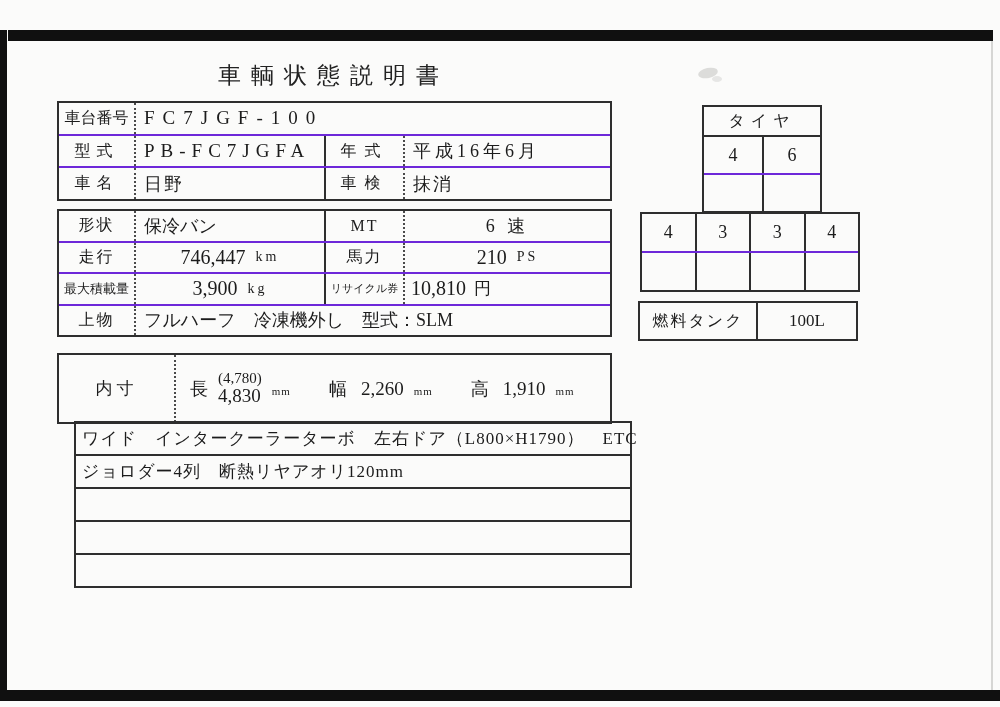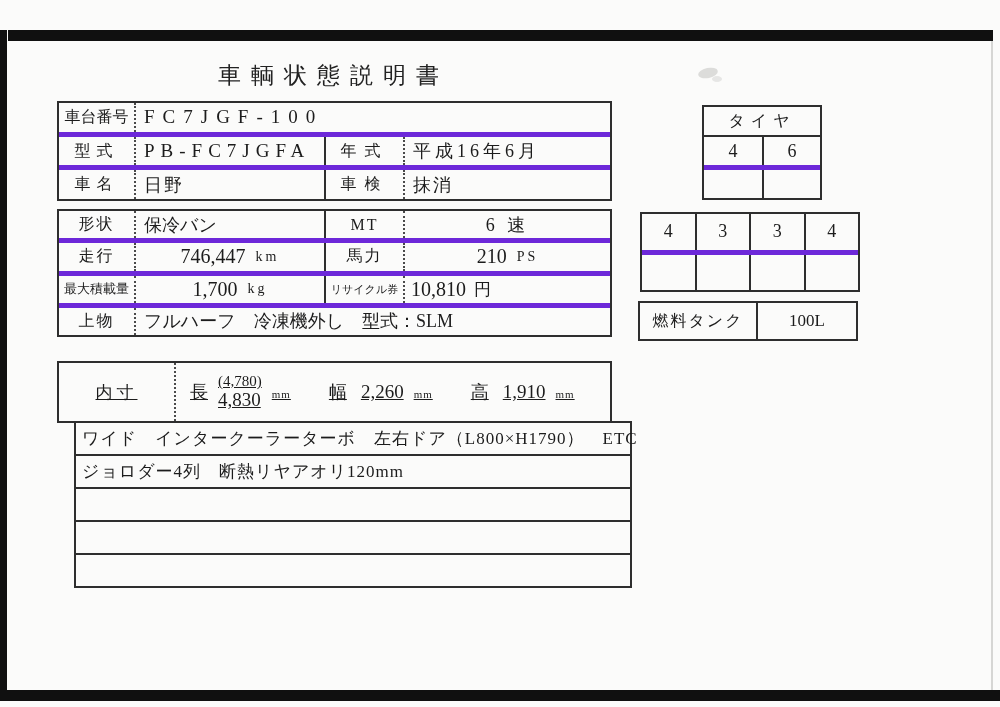--- a/index.html
+++ b/index.html
@@ -15,38 +15,38 @@
   .scan-left{left:0;top:30px;width:7px;height:671px;background:#101010;}
   .scan-bottom{left:0;top:690px;width:1000px;height:11px;background:#101010;}
   .scan-right{left:991px;top:41px;width:2px;height:649px;background:#d6d6d4;}
   .smudge{left:698px;top:68px;width:20px;height:10px;background:#d4d4d2;border-radius:50%;transform:rotate(-12deg);opacity:.8;}
   .smudge2{left:712px;top:76px;width:10px;height:6px;background:#dddddb;border-radius:50%;opacity:.7;}
 
   .doc-title{left:218px;top:60px;font-size:23px;letter-spacing:10px;color:#222;white-space:nowrap;font-family:Liberation Serif, serif;}
 
   .tbl{border:2px solid #2e2e2e;background:transparent;display:flex;flex-direction:column;}
   .row{display:flex;flex:1;}
-  .row + .row{border-top:5px solid #6d28d9;}
+  .row + .row{border-top:2px solid #6d28d9;}
   .cell{display:flex;align-items:center;box-sizing:border-box;min-width:0;}
   .center{justify-content:center;}
   .dotted-r{border-right:2px dotted #4a4a4a;}
   .solid-r{border-right:2px solid #2e2e2e;}
 
   
   .c-label{width:77px;justify-content:center;font-size:16px;}
   .c-val1{width:190px;}
   .c-label2{width:79px;justify-content:center;font-size:16px;}
   .c-val2{flex:1;}
   .c-wide{flex:1;}
 
   .t-info{left:57px;top:101px;width:555px;height:100px;}
   .t-spec{left:57px;top:209px;width:555px;height:128px;}
-  .t-dim{left:57px;top:361px;width:555px;height:62px;text-decoration:underline;}
+  .t-dim{left:57px;top:353px;width:555px;height:71px;}
   .t-remarks{left:74px;top:421px;width:558px;height:167px;}
-  .t-tire{left:702px;top:105px;width:120px;height:95px;}
+  .t-tire{left:702px;top:105px;width:120px;height:108px;}
   .t-tread{left:640px;top:212px;width:220px;height:80px;}
   .t-fuel{left:638px;top:301px;width:220px;height:40px;}
 
   .ls2{letter-spacing:2px;}
   .ls4{letter-spacing:4px;}
   .ls6{letter-spacing:6px;}
   .ls8{letter-spacing:8px;}
   .pl8{padding-left:8px;}
   .v-med{font-size:18px;}
   .chassis-val{font-size:19px;letter-spacing:8px;padding-left:8px;white-space:nowrap;}
@@ -126,21 +126,21 @@
     </div>
     <div class="cell c-label2 dotted-r ls2">馬力</div>
     <div class="cell c-val2 center">
       <span class="num">210</span>
       <span class="unit">PS</span>
     </div>
   </div>
   <div class="row">
     <div class="cell c-label dotted-r small-label">最大積載量</div>
     <div class="cell c-val1 solid-r center">
-      <span class="num">1,700</span>
+      <span class="num">3,900</span>
       <span class="unit">kg</span>
     </div>
     <div class="cell c-label2 dotted-r tiny-label">リサイクル券</div>
     <div class="cell c-val2 num-left">
       <span class="num">10,810</span>
       <span class="unit-kanji">円</span>
     </div>
   </div>
   <div class="row">
     <div class="cell c-label dotted-r ls2">上物</div>

